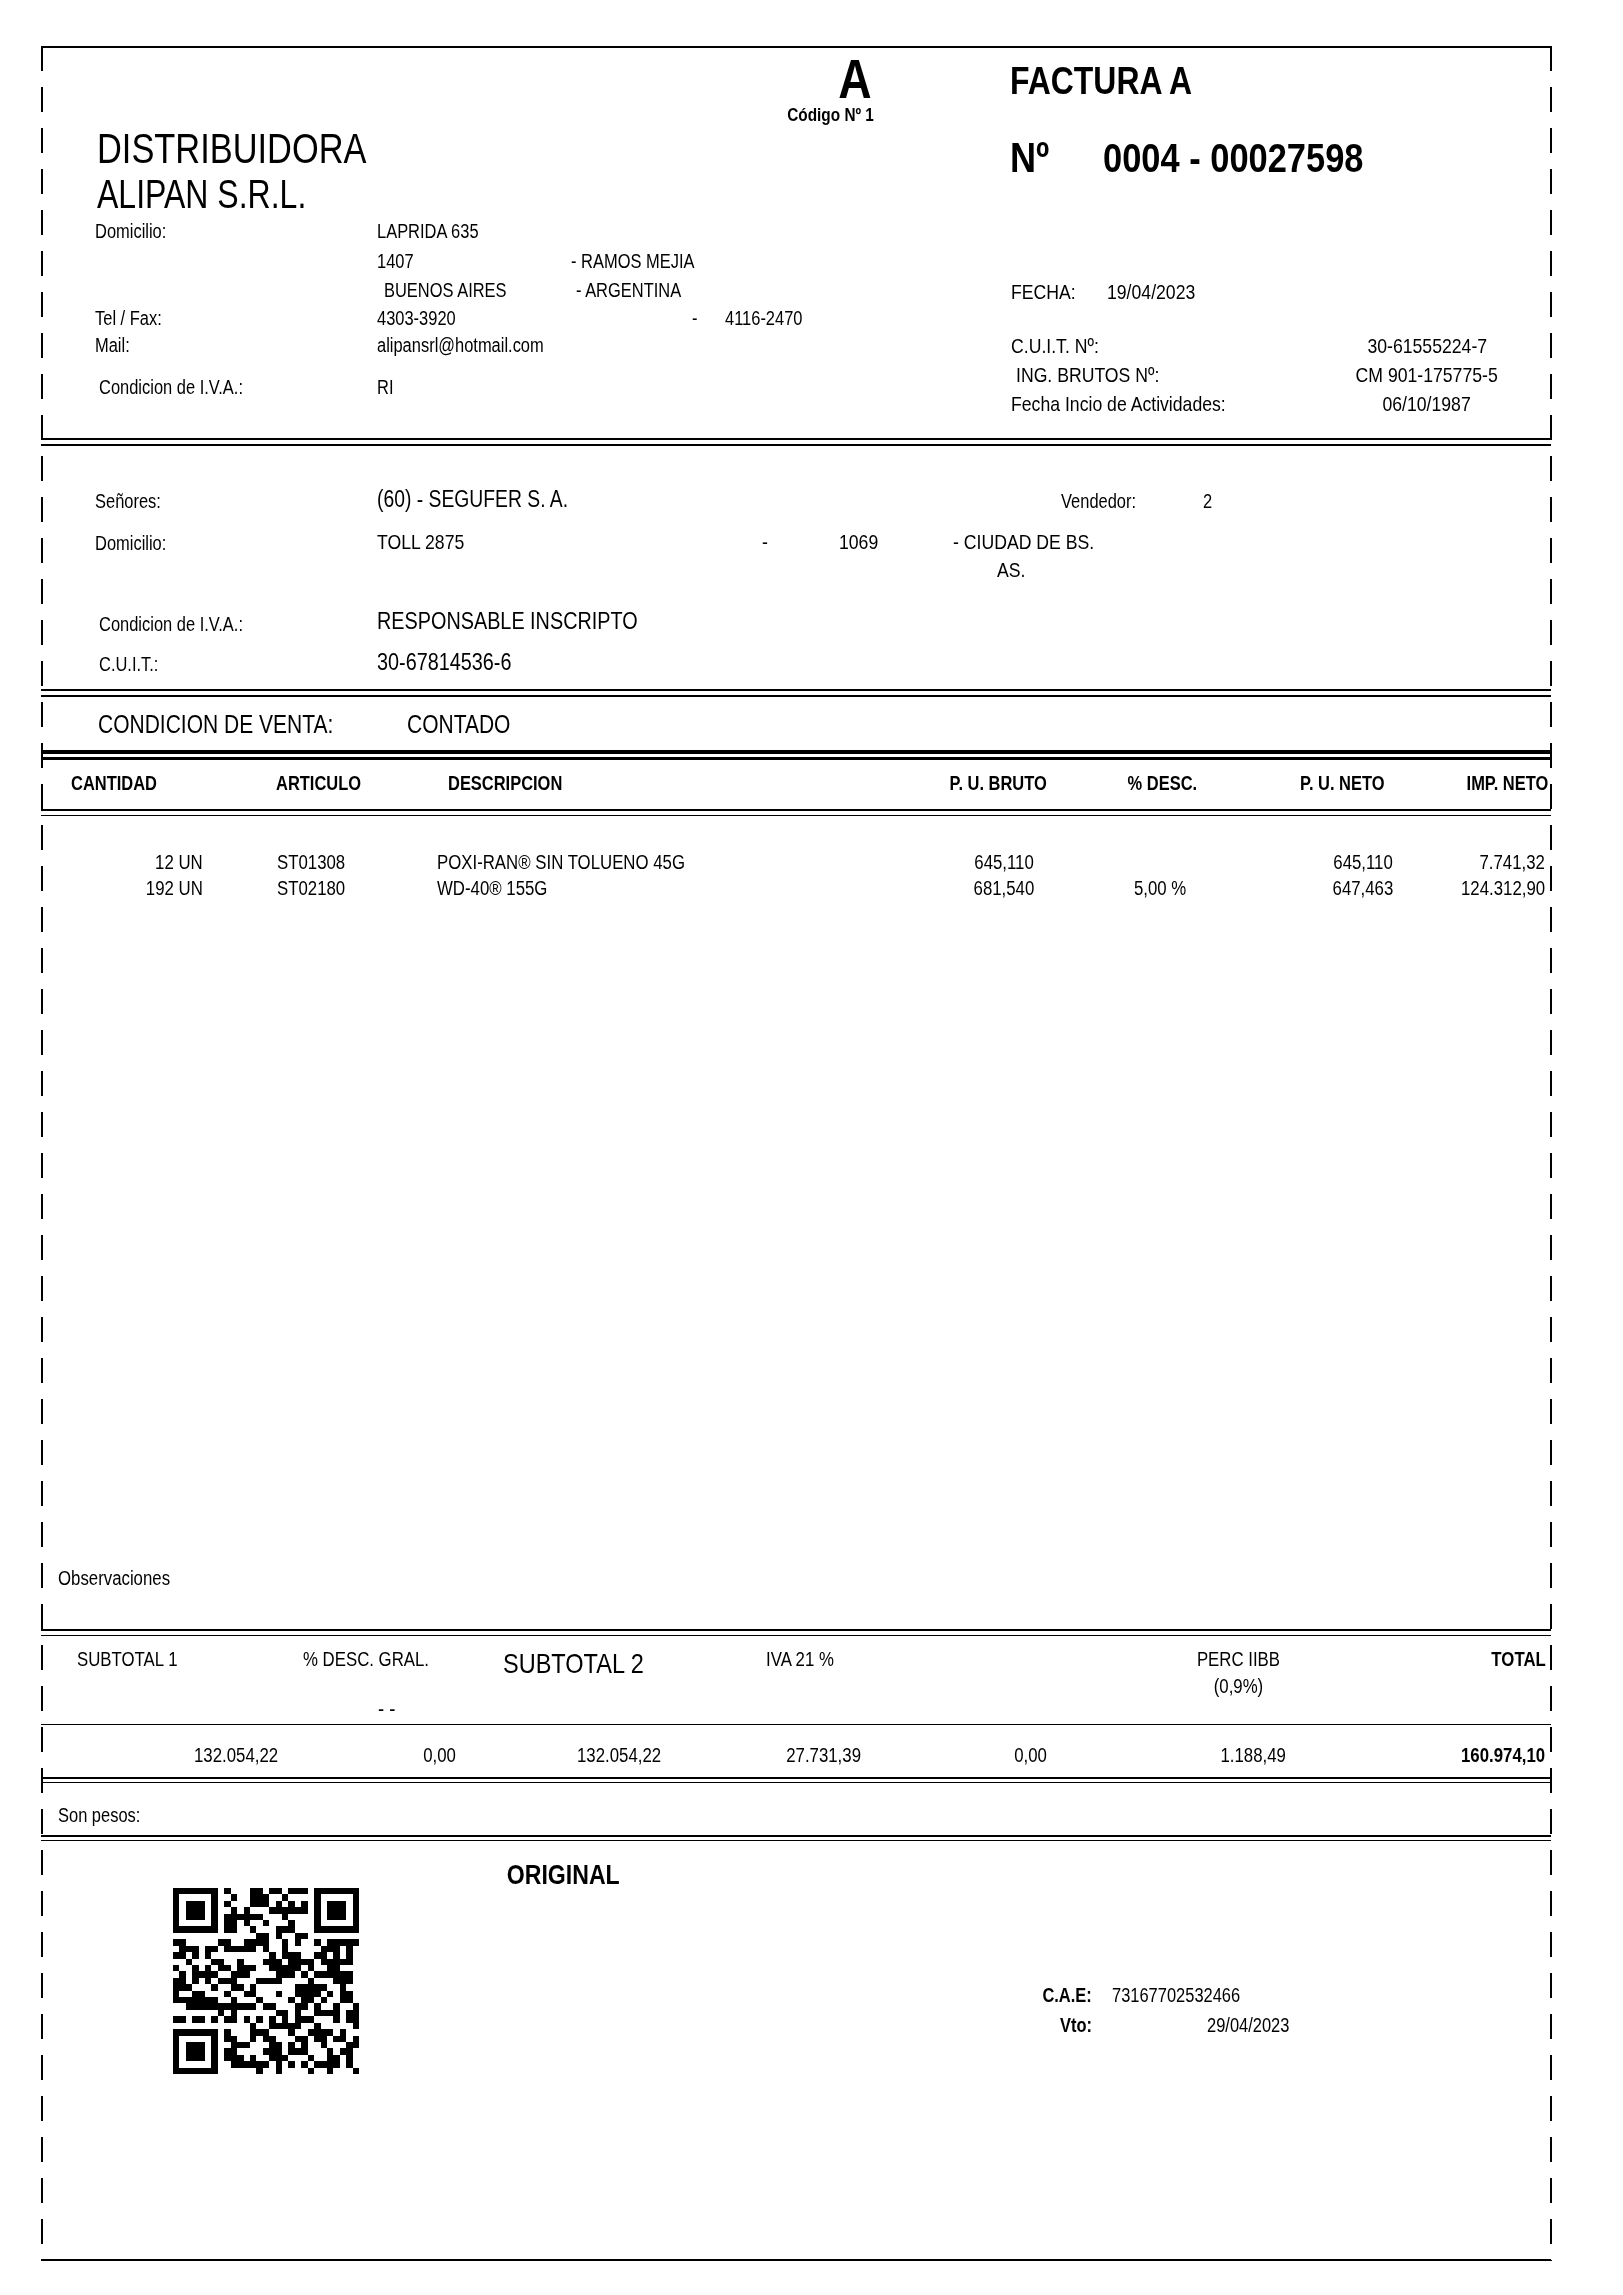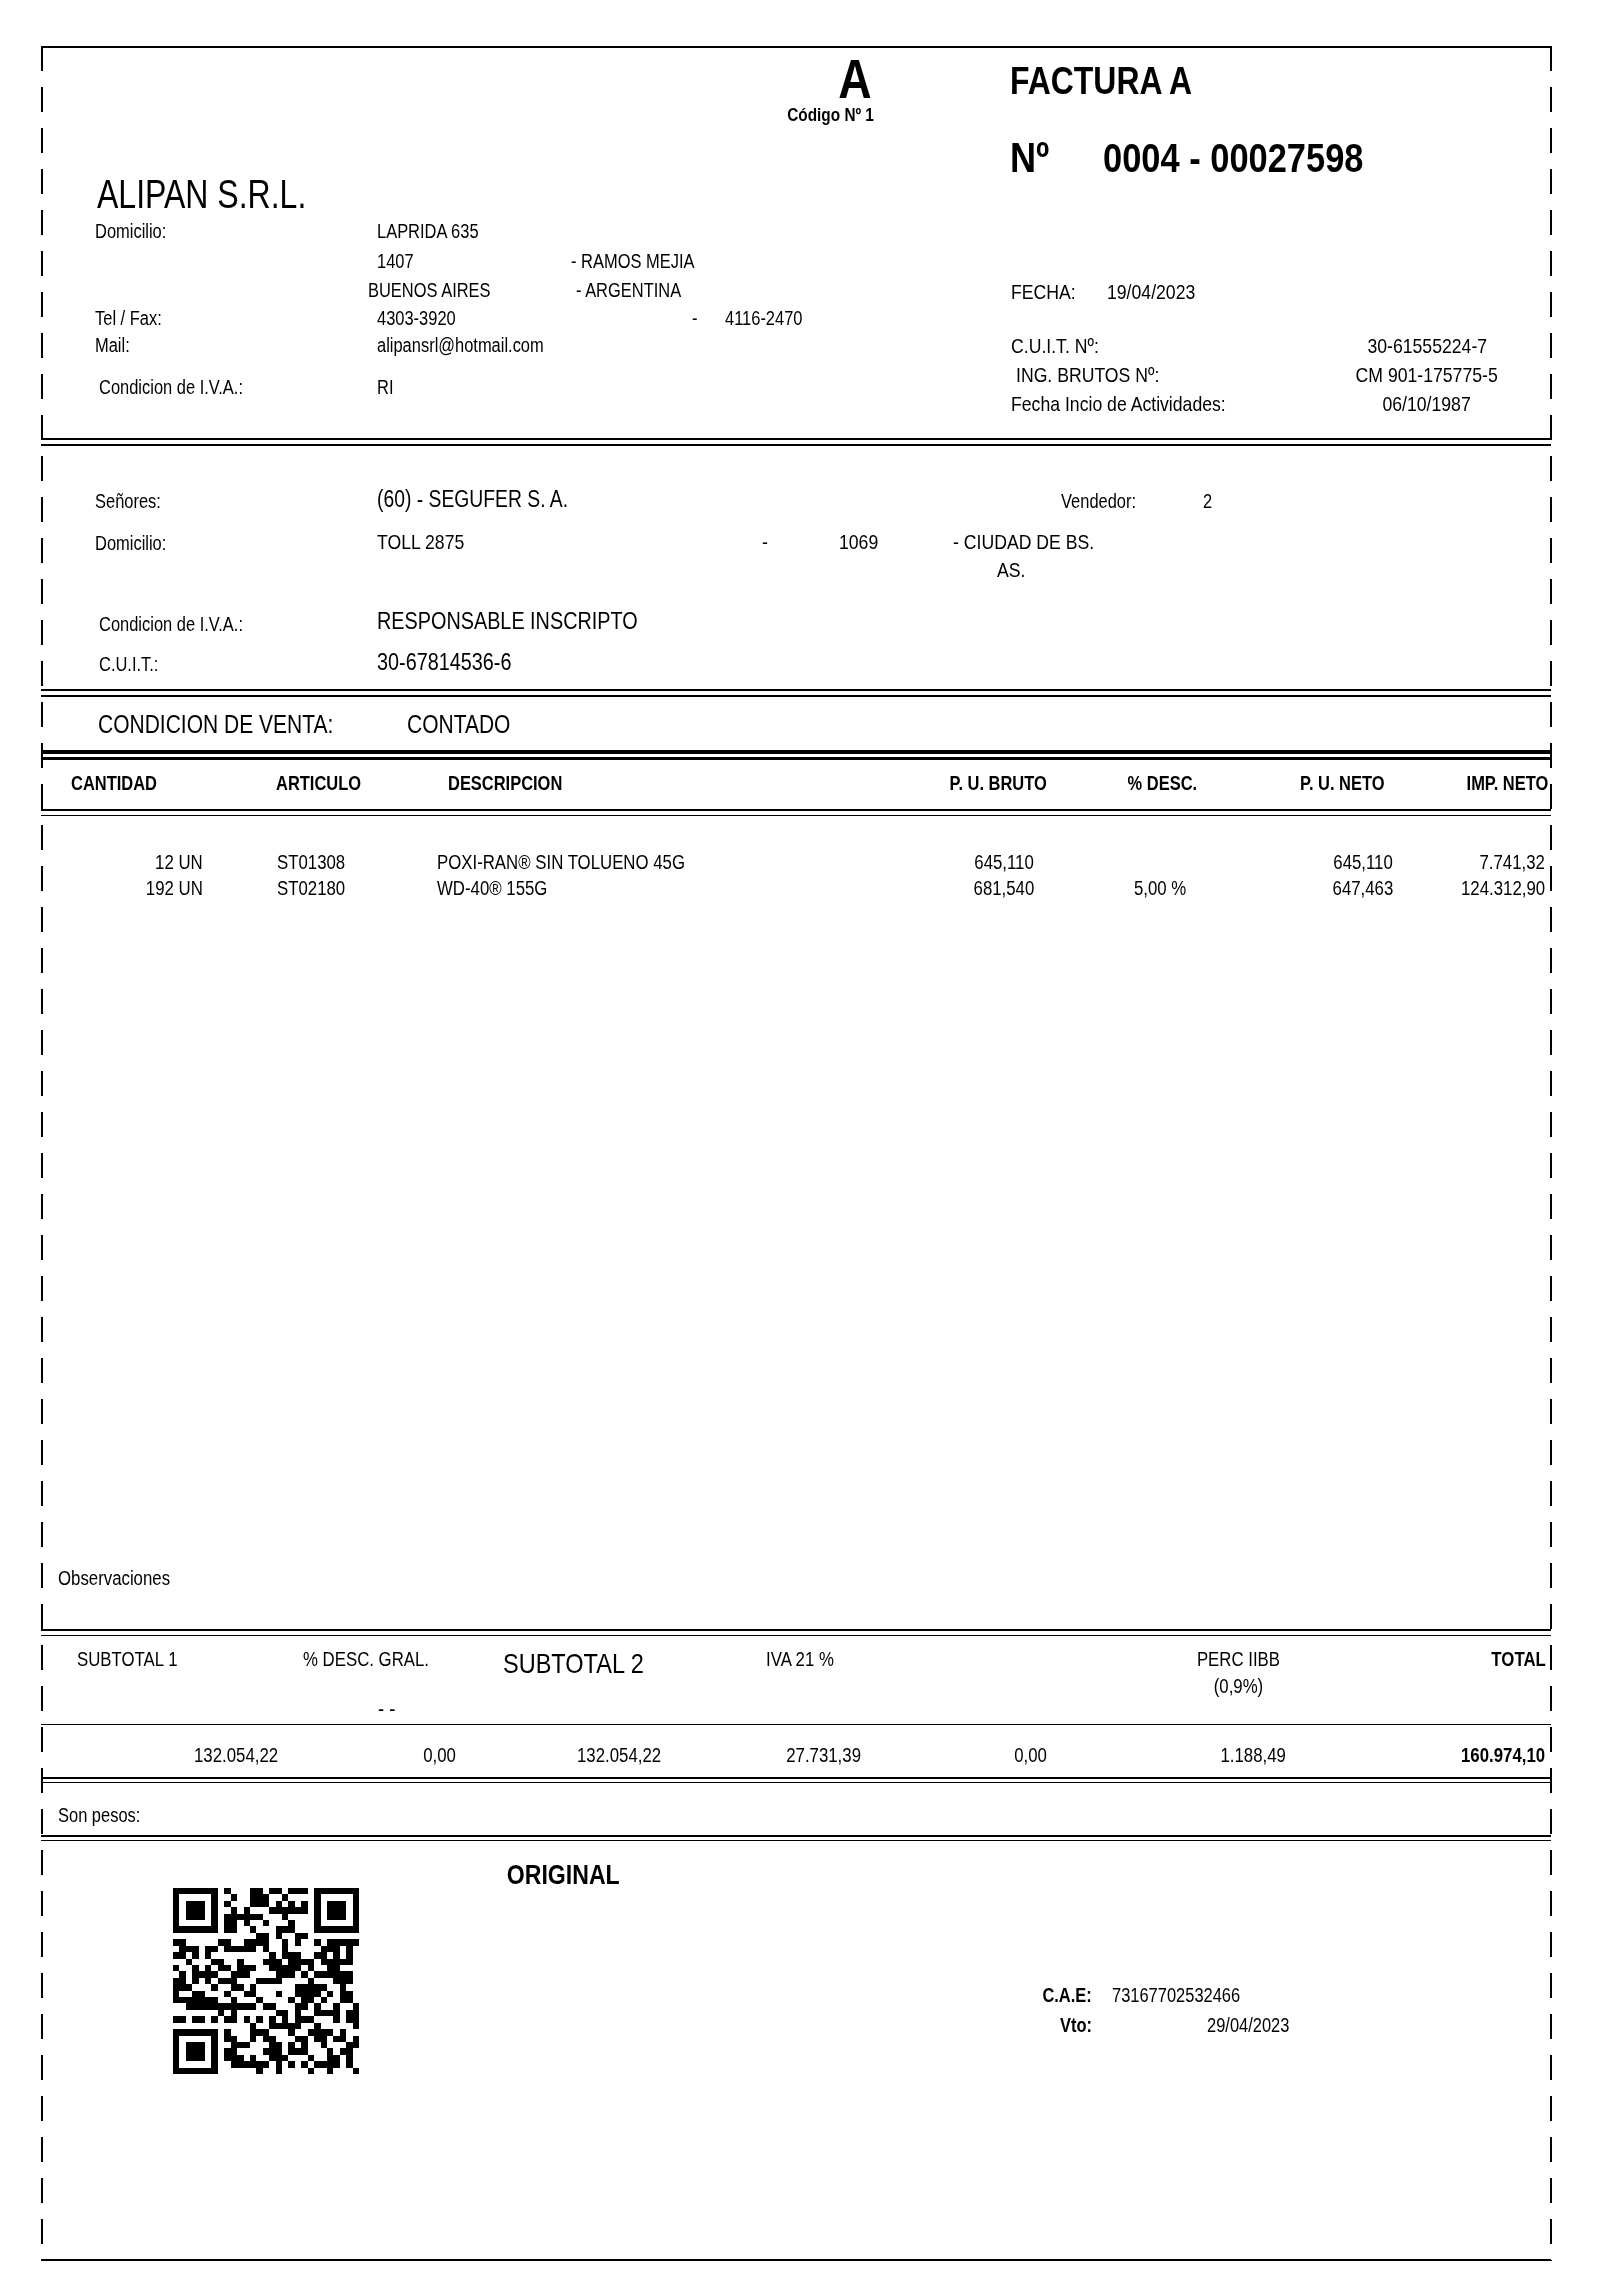--- a/index.html
+++ b/index.html
@@ -44,27 +44,28 @@
   <div class="hl" style="left:41px;top:1835px;width:1510px;height:2px;"></div>
   <div class="hl" style="left:41px;top:1840px;width:1510px;height:1.3px;"></div>
   <div class="hl" style="left:41px;top:2259px;width:1510px;height:2px;"></div>
 
   <div class="t c b" style="left:815px;top:51px;width:79px;font-size:55px;"><span class="sxc">A</span></div>
   <div class="t c b" style="left:749px;top:105px;width:164px;font-size:18.3px;"><span class="sxc">Código Nº 1</span></div>
   <div class="t b" style="left:1010px;top:62px;font-size:38px;"><span class="sx">FACTURA A</span></div>
   <div class="t b" style="left:1010px;top:135px;font-size:43px;"><span class="sx">Nº</span></div>
   <div class="t b" style="left:1103px;top:137px;font-size:41px;"><span class="sx">0004 - 00027598</span></div>
 
+  <div class="t" style="left:97px;top:126px;font-size:43px;"><span class="sx" style="transform:scaleX(0.8);">DISTRIBUIDORA</span></div>
   <div class="t" style="left:97px;top:173px;font-size:40px;"><span class="sx" style="transform:scaleX(0.8);">ALIPAN S.R.L.</span></div>
 
   <div class="t" style="left:95px;top:221px;"><span class="sx">Domicilio:</span></div>
   <div class="t" style="left:377px;top:221px;"><span class="sx">LAPRIDA 635</span></div>
   <div class="t" style="left:377px;top:251px;"><span class="sx">1407</span></div>
   <div class="t" style="left:571px;top:251px;"><span class="sx">-  RAMOS MEJIA</span></div>
-  <div class="t" style="left:368px;top:280px;text-decoration:underline;"><span class="sx">BUENOS AIRES</span></div>
+  <div class="t" style="left:384px;top:280px;text-decoration:underline;"><span class="sx">BUENOS AIRES</span></div>
   <div class="t" style="left:576px;top:280px;"><span class="sx">- ARGENTINA</span></div>
   <div class="t" style="left:95px;top:308px;"><span class="sx">Tel / Fax:</span></div>
   <div class="t" style="left:377px;top:308px;"><span class="sx">4303-3920</span></div>
   <div class="t" style="left:692px;top:308px;"><span class="sx">-</span></div>
   <div class="t" style="left:725px;top:308px;"><span class="sx">4116-2470</span></div>
   <div class="t" style="left:95px;top:335px;"><span class="sx">Mail:</span></div>
   <div class="t" style="left:377px;top:335px;"><span class="sx">alipansrl@hotmail.com</span></div>
   <div class="t" style="left:99px;top:377px;"><span class="sx">Condicion de I.V.A.:</span></div>
   <div class="t" style="left:377px;top:377px;"><span class="sx">RI</span></div>
 

